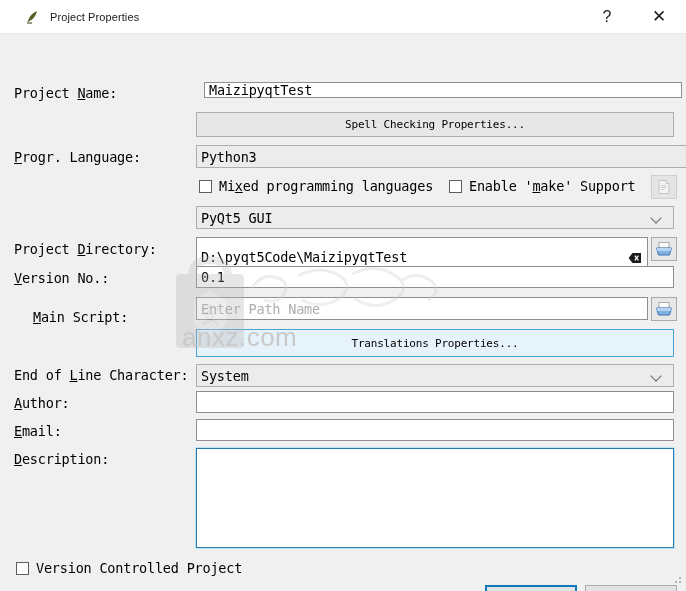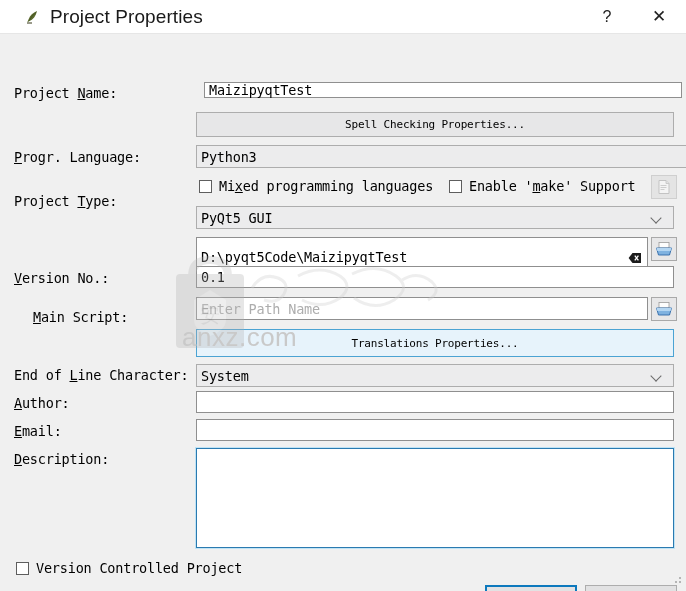--- a/index.html
+++ b/index.html
@@ -27,21 +27,21 @@
   #app-icon {
     width: 16px;
     height: 16px;
     margin-left: 24px;
     margin-right: 10px;
     flex: 0 0 auto;
     position: relative;
   }
   #title-text {
     font-family: "Liberation Sans", sans-serif;
-    font-size: 19px;
+    font-size: 11px;
     color: #1a1a1a;
     letter-spacing: 0.1px;
   }
   .win-btn {
     position: absolute;
     top: 0;
     height: 33px;
     width: 46px;
     display: flex;
     align-items: center;
@@ -275,28 +275,28 @@
   <div class="iconbtn disabled" style="left:651px; top:141px;">
     <svg width="16" height="16" viewBox="0 0 16 16">
       <path d="M3 1.5 h7 l3 3 v10 h-10 z" fill="#f4f4f4" stroke="#c3c3c3" stroke-width="1"></path>
       <path d="M10 1.5 v3 h3" fill="#e2e2e2" stroke="#c3c3c3" stroke-width="0.8"></path>
       <rect x="4.5" y="6" width="6" height="0.9" fill="#c9c9c9"></rect>
       <rect x="4.5" y="8" width="6" height="0.9" fill="#c9c9c9"></rect>
       <rect x="4.5" y="10" width="4" height="0.9" fill="#c9c9c9"></rect>
     </svg>
   </div>
 
-  <div class="row" style="left:14px; top:159px;">
-    <span class="label"><span>Project </span><u>T</u><span>ype:</span></span>
-  </div>
   <div class="combo" style="left:196px; top:172px; width:478px; height:23px;">
     <span>PyQt5 GUI</span>
     <span class="chev"></span>
   </div>
 
+  <div class="row" style="left:14px; top:207px;">
+    <span class="label"><span>Project </span><u>D</u><span>irectory:</span></span>
+  </div>
   <div class="txt" style="left:196px; top:203px; width:452px; height:39px;">
     <span>D:\pyqt5Code\MaizipyqtTest</span>
     <span id="clear-icon">
       <svg width="14" height="12" viewBox="0 0 14 12">
         <path d="M4.5 1 H13 V11 H4.5 L0.6 6 Z" fill="#1b1b1b"></path>
         <path d="M6.8 3.6 L10.4 8.4 M10.4 3.6 L6.8 8.4" stroke="#fff" stroke-width="1.3"></path>
       </svg>
     </span>
   </div>
   <div class="iconbtn" style="left:651px; top:203px;">

